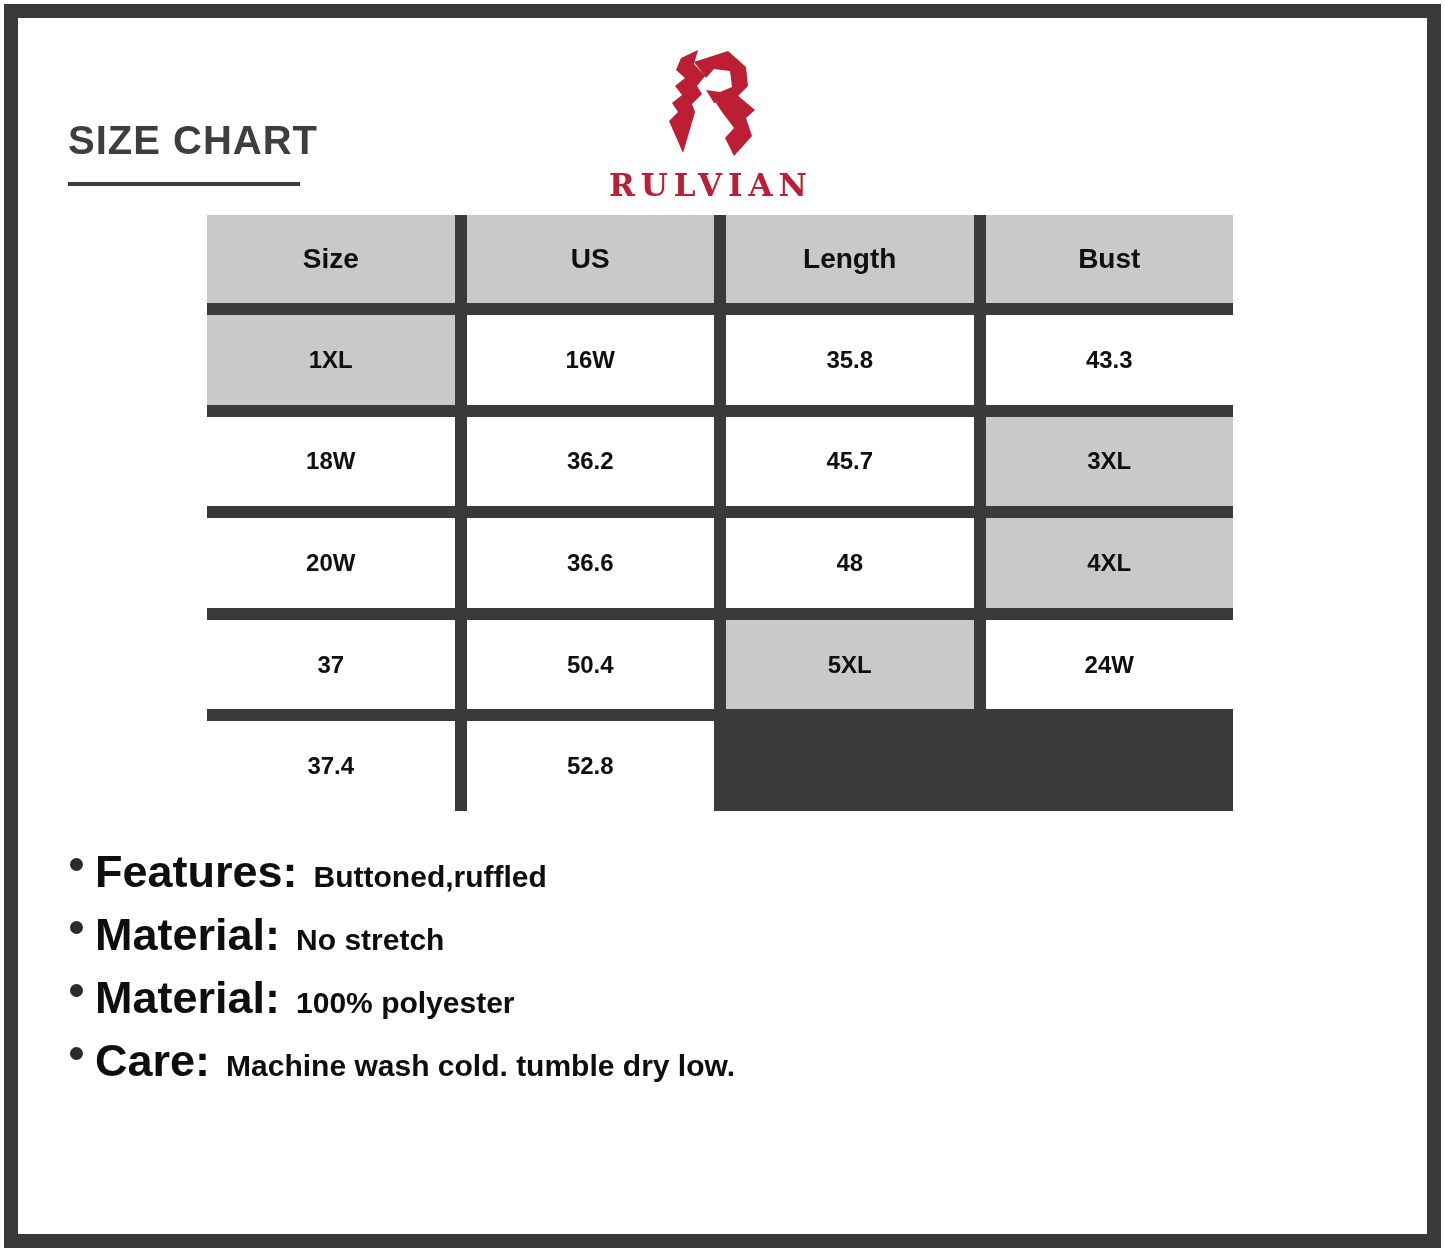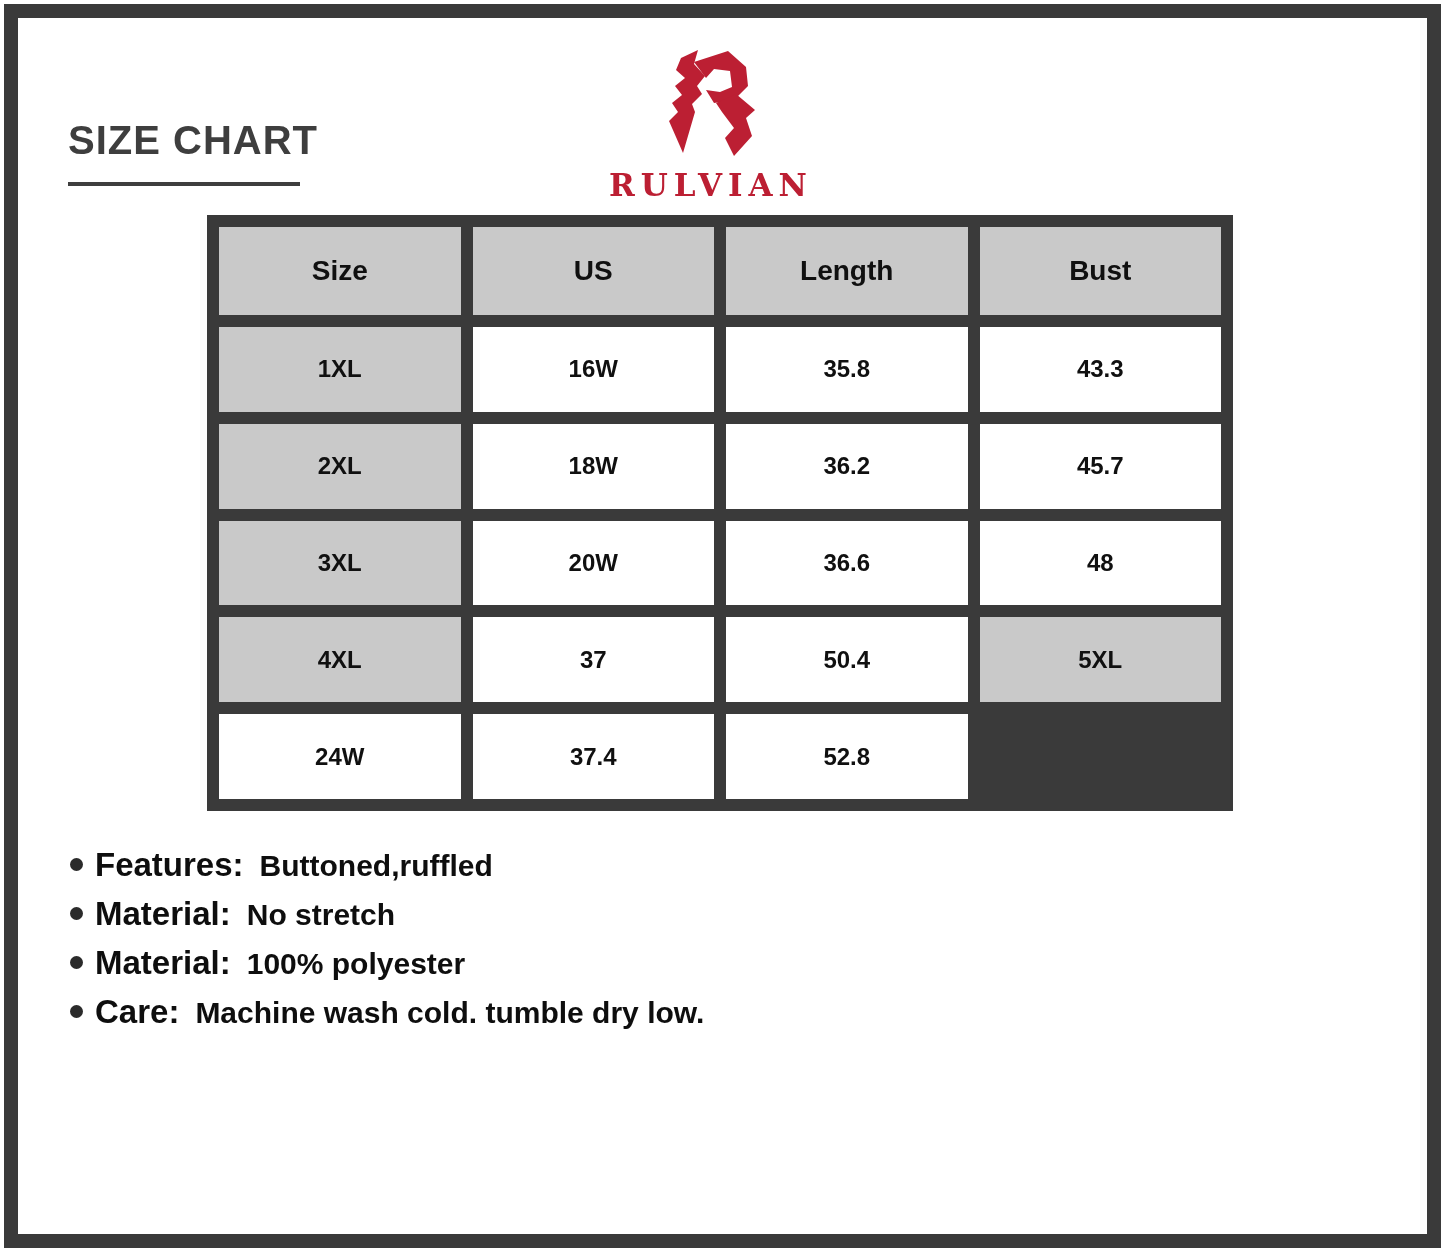--- a/index.html
+++ b/index.html
@@ -34,39 +34,39 @@
     font-weight:bold; font-size:31px; letter-spacing:6px;
     color:#BC1F33; white-space:nowrap;
   }
   
   .size-table {
     position:absolute; left:207px; top:215px; width:1026px; height:596px;
     background:#3A3A3A;
     display:grid;
     grid-template-columns:repeat(4, 1fr);
     grid-template-rows:88px repeat(5, 1fr);
-    gap:12px; padding:12px;
+    gap:12px; padding:0;
     box-sizing:border-box;
   }
   .cell {
     background:#ffffff;
     display:flex; align-items:center; justify-content:center;
     font-weight:bold; font-size:24px; color:#101010;
   }
   .cell.gray { background:#C9C9C9; }
   .cell.head { font-size:28px; }
   
   .details { position:absolute; left:70px; top:846px; }
   .detail-row { display:flex; align-items:baseline; margin-bottom:11px; }
   .bullet {
     width:13px; height:13px; border-radius:50%;
     background:#2B2B2B; flex:0 0 auto;
     align-self:flex-start; margin-top:12px; margin-right:12px;
   }
-  .detail-label { font-size:33px; font-weight:bold; color:#0E0E0E; margin-right:16px; white-space:nowrap; }
+  .detail-label { font-size:45px; font-weight:bold; color:#0E0E0E; margin-right:16px; white-space:nowrap; }
   .detail-value { font-size:30px; font-weight:bold; color:#0E0E0E; white-space:nowrap; }
 </style>
 </head>
 <body>
 
 <div class="frame"></div>
 
 <div class="title-block">
   <h1 class="page-title">SIZE CHART</h1>
   <div class="title-underline"></div>
@@ -89,21 +89,20 @@
   <div class="cell gray head">Size</div>
   <div class="cell gray head">US</div>
   <div class="cell gray head">Length</div>
   <div class="cell gray head">Bust</div>
 
   <div class="cell gray">1XL</div>
   <div class="cell">16W</div>
   <div class="cell">35.8</div>
   <div class="cell">43.3</div>
 
-  <div class="cell gray">2XL</div>
   <div class="cell">18W</div>
   <div class="cell">36.2</div>
   <div class="cell">45.7</div>
 
   <div class="cell gray">3XL</div>
   <div class="cell">20W</div>
   <div class="cell">36.6</div>
   <div class="cell">48</div>
 
   <div class="cell gray">4XL</div>

